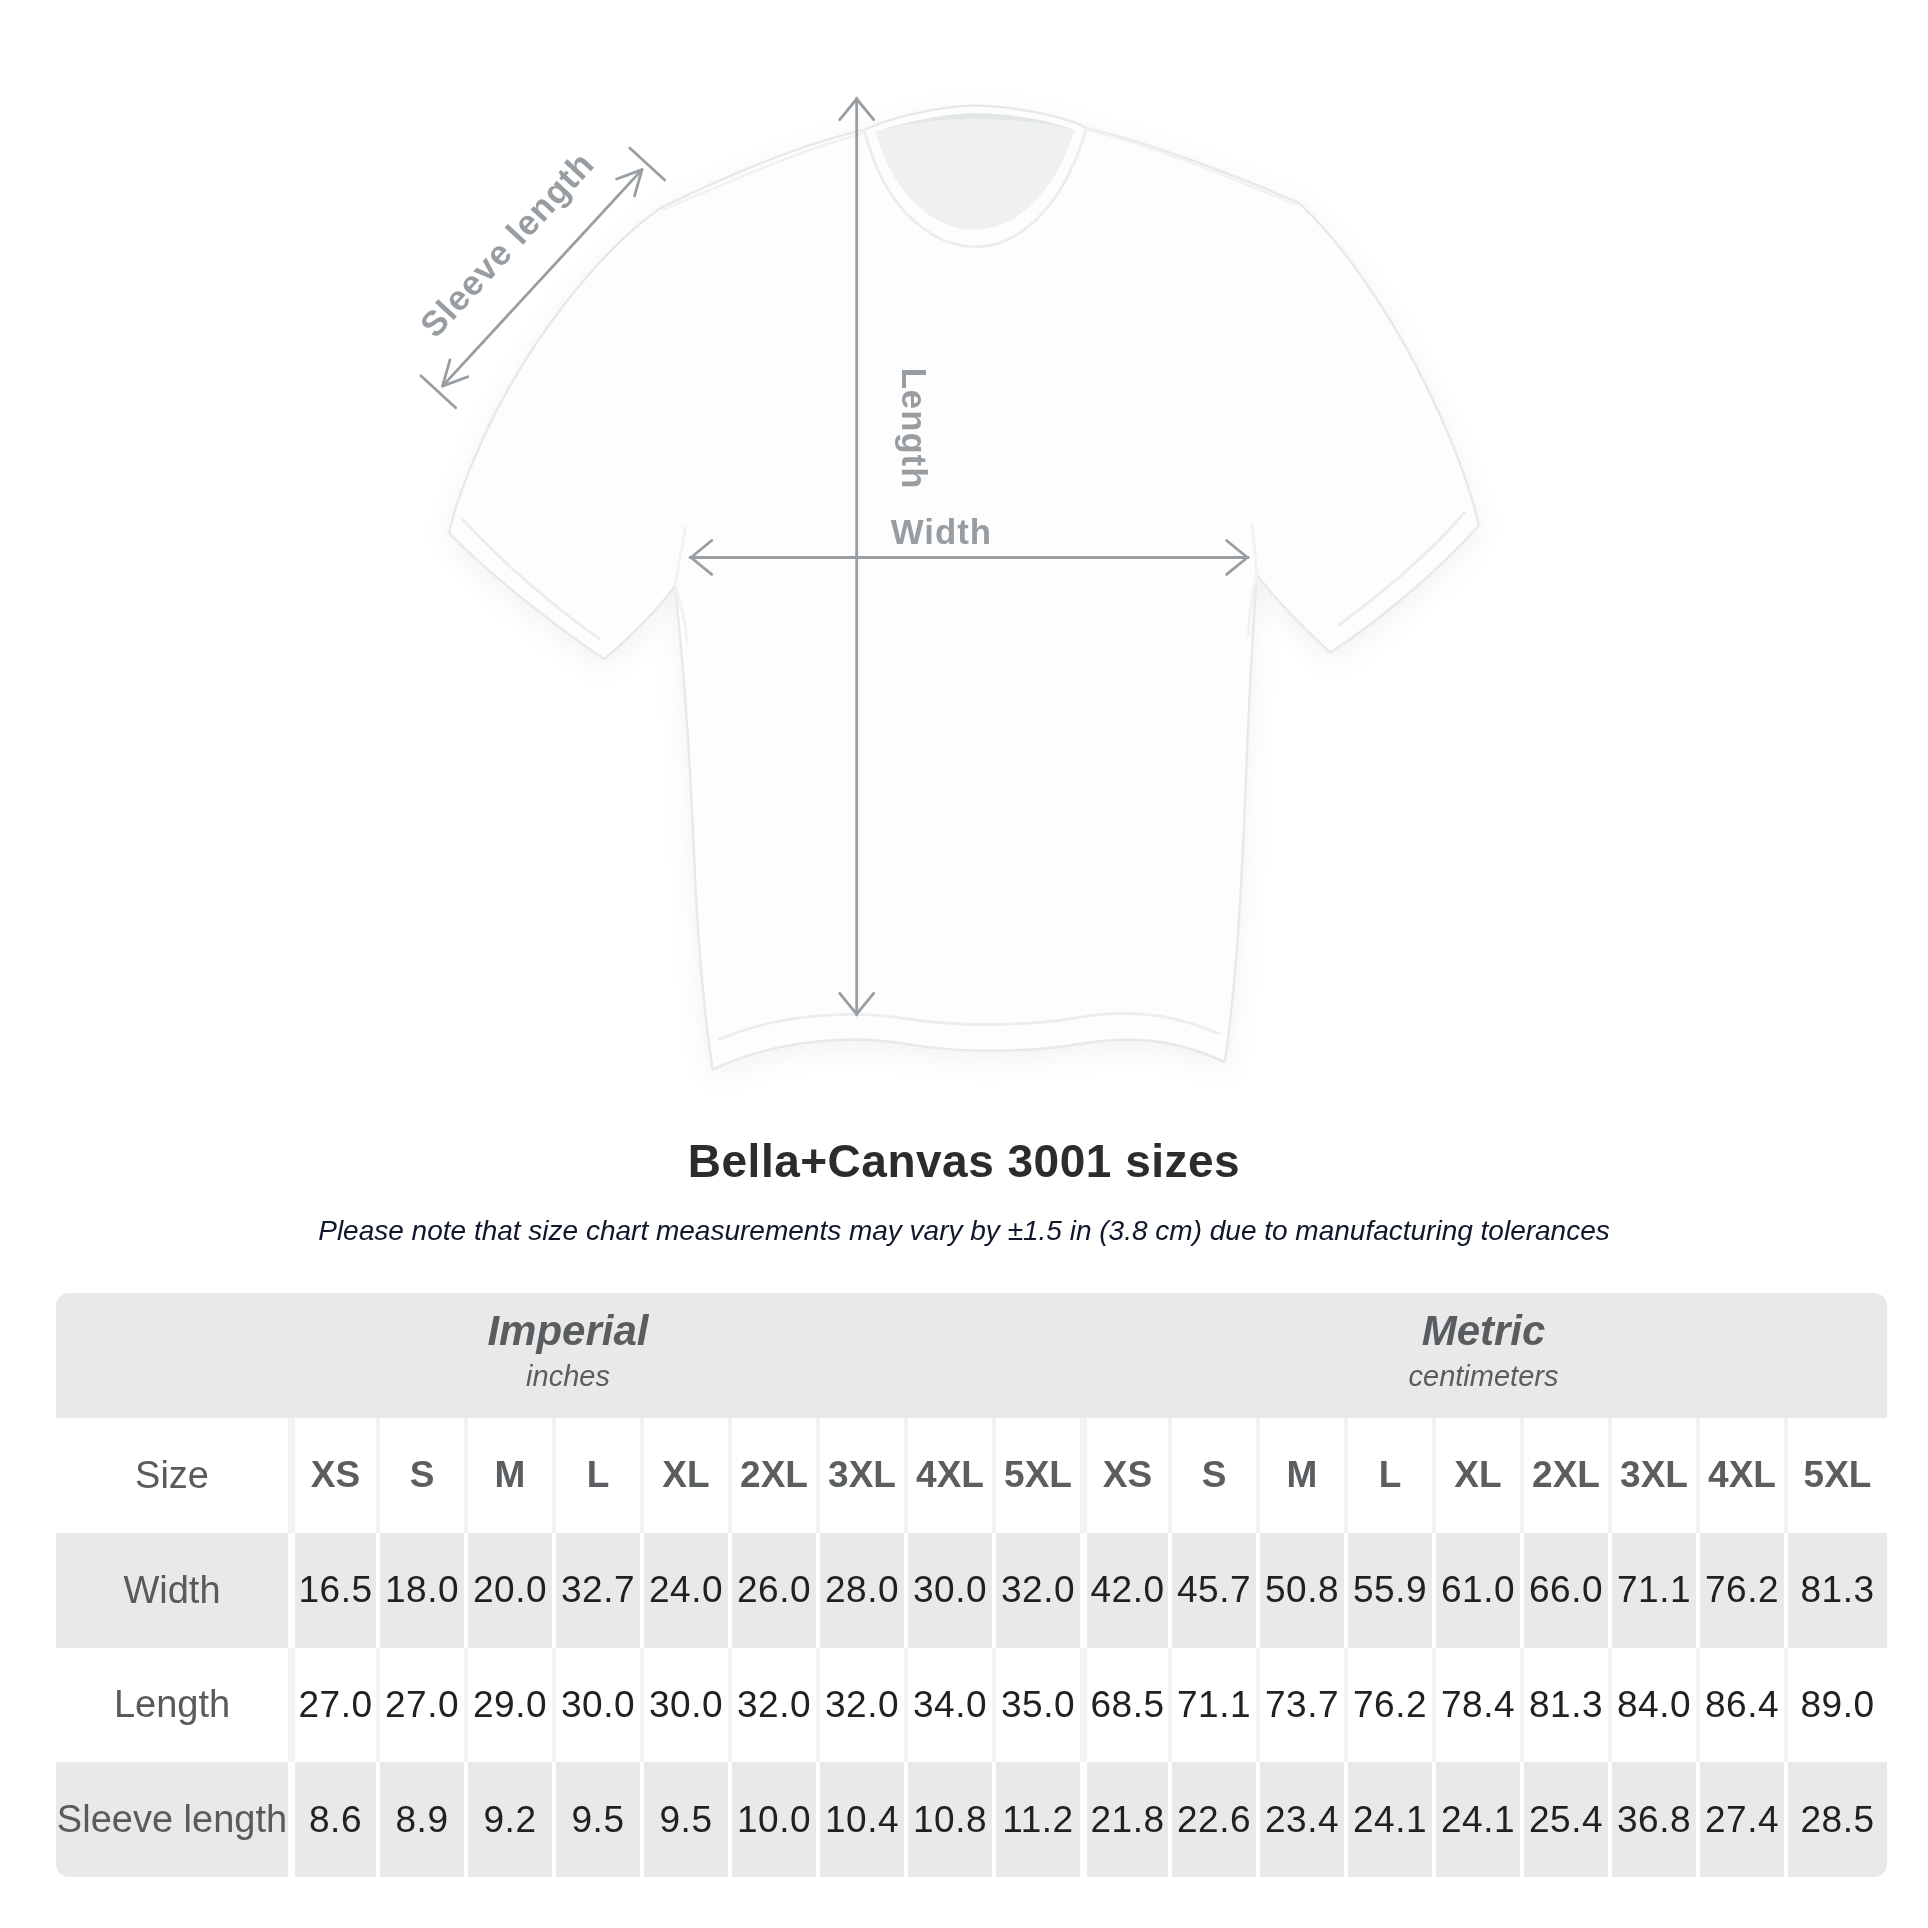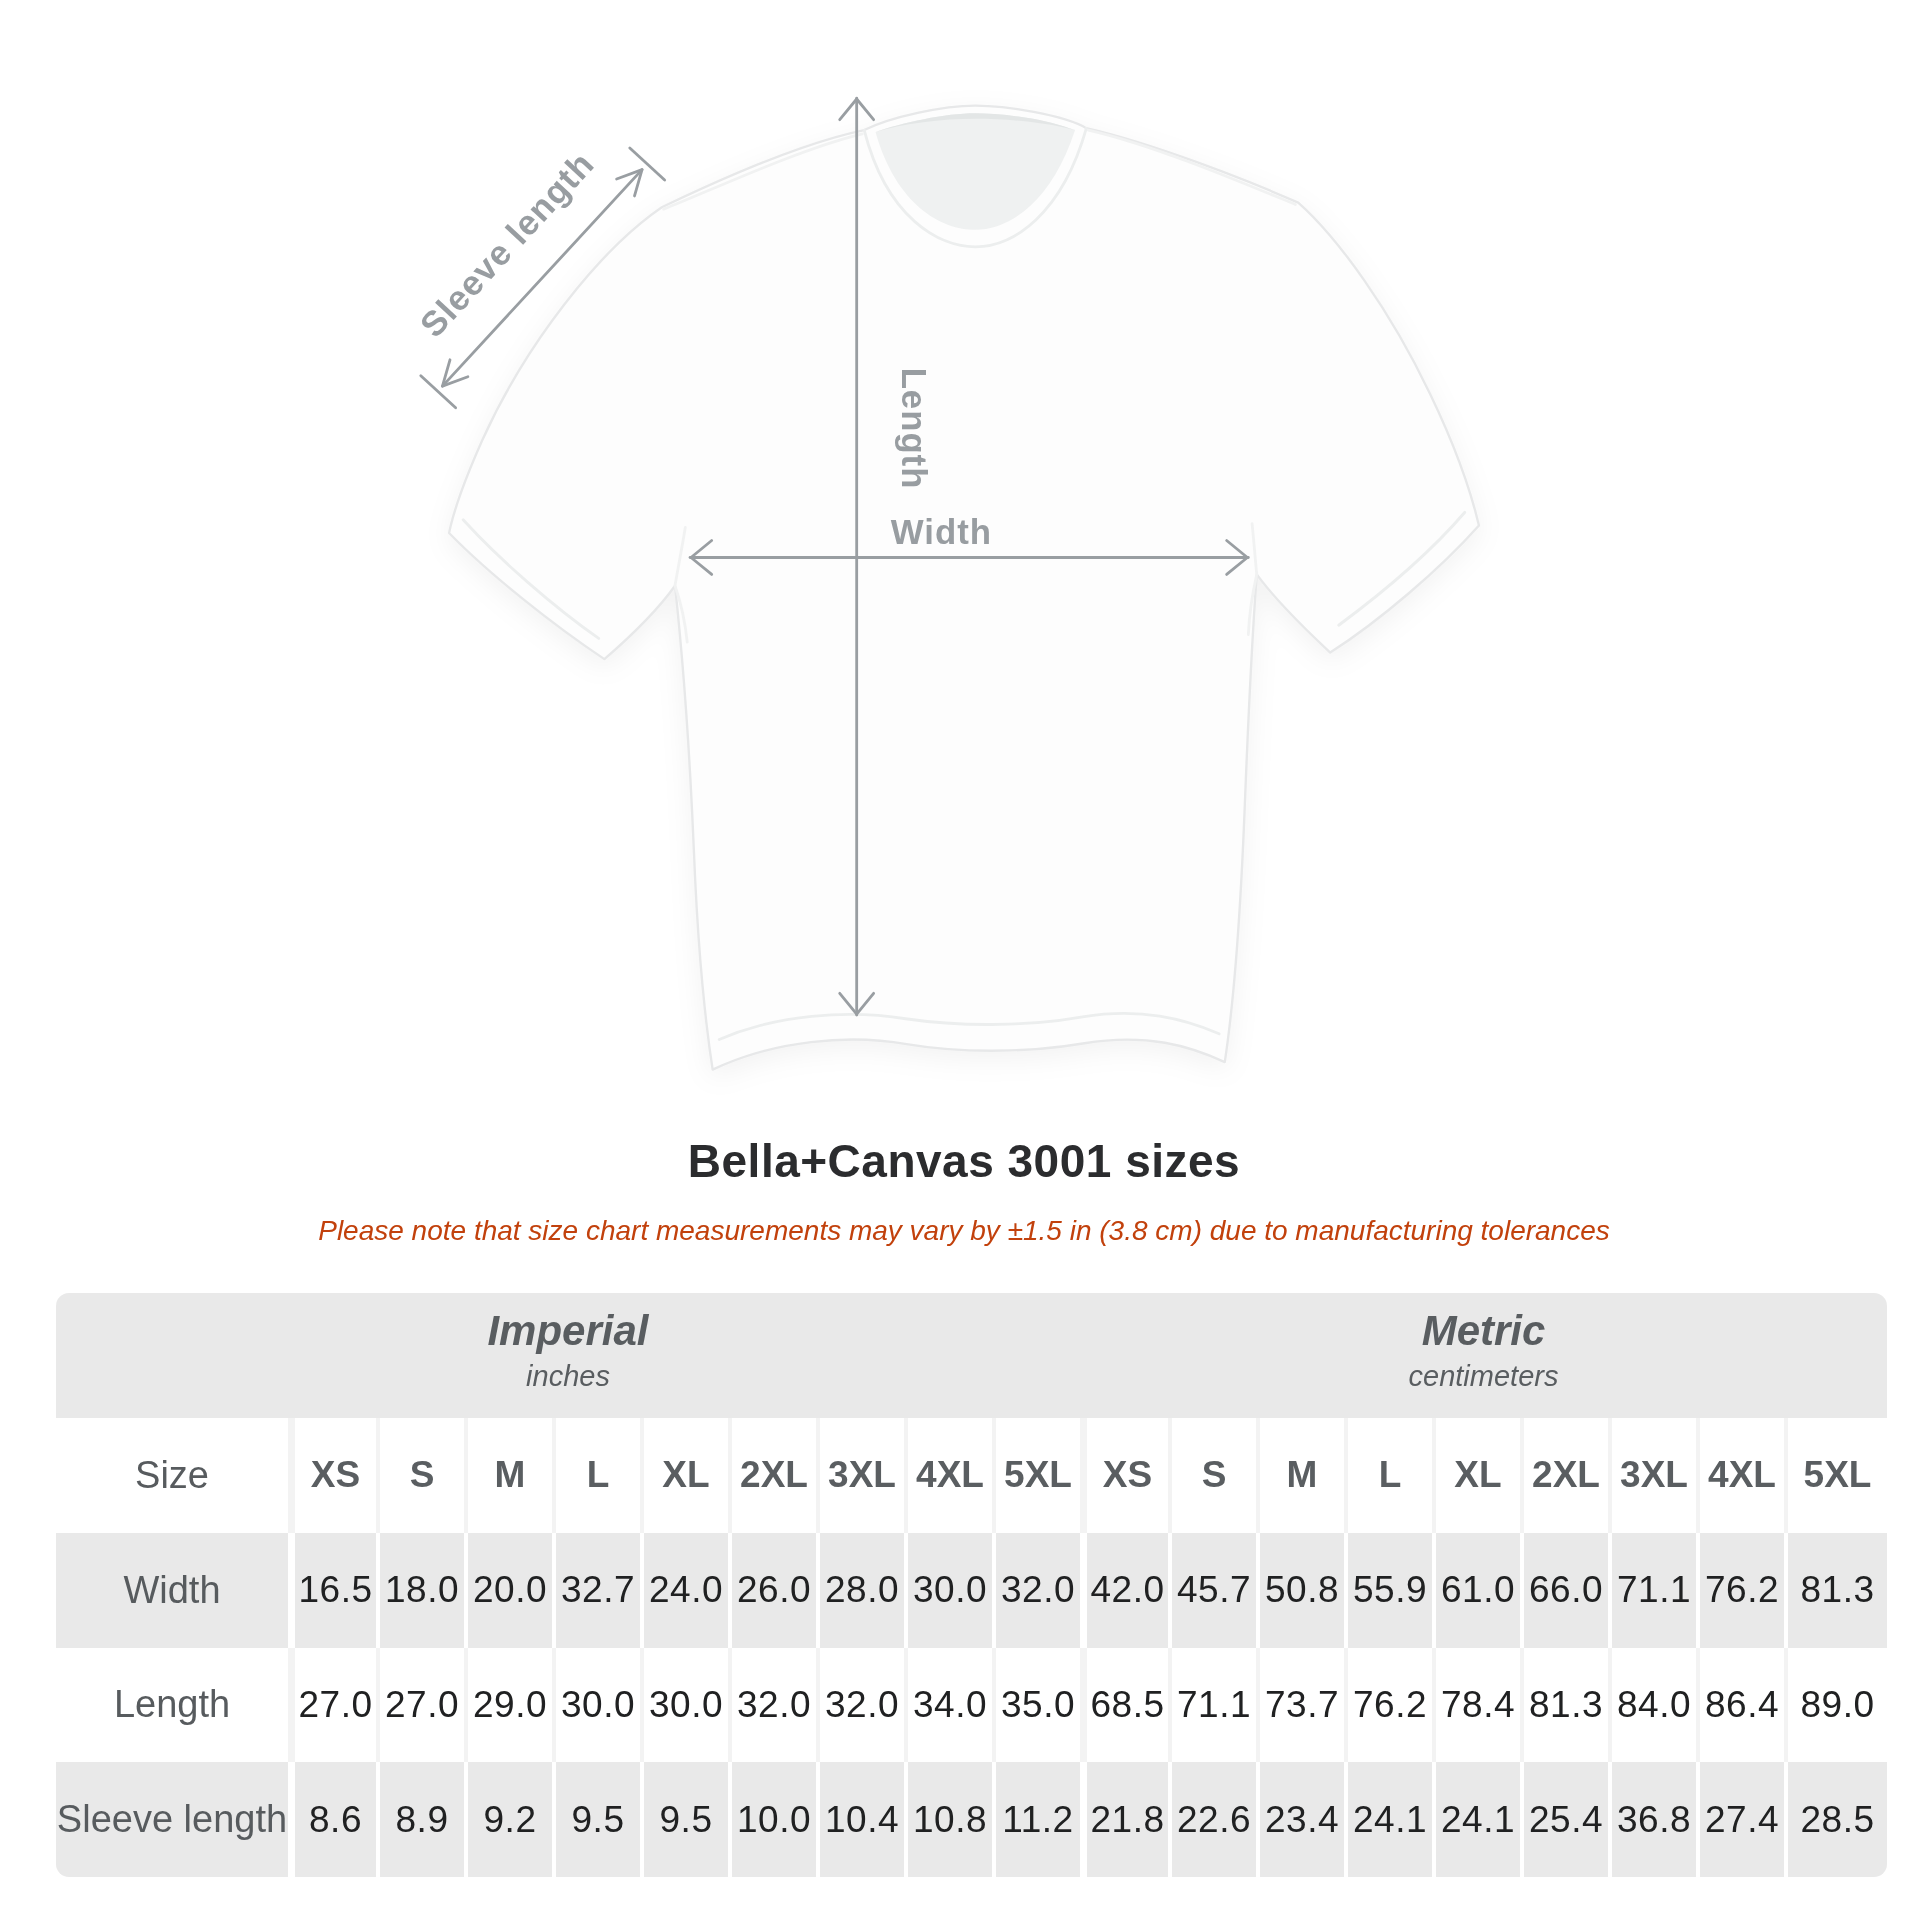--- a/index.html
+++ b/index.html
@@ -11,21 +11,21 @@
   .shirt-body{fill:#fdfdfd;stroke:#e7e8e9;stroke-width:2.5;stroke-linejoin:round;}
   .soft{fill:none;stroke:#eceeee;stroke-width:3;stroke-linecap:round;}
   .softer{fill:none;stroke:#f1f2f2;stroke-width:3;stroke-linecap:round;}
   .dim{fill:none;stroke:#999ea2;stroke-width:3;stroke-linecap:round;stroke-linejoin:round;}
   .dim-text{font:700 37px "Liberation Sans","DejaVu Sans",sans-serif;fill:#989da1;letter-spacing:1px;}
 
   
   .chart-title{position:absolute;top:1134px;left:0;width:1928px;text-align:center;
     font-size:46px;font-weight:700;color:#2b2c2e;letter-spacing:0.5px;}
   .chart-subtitle{position:absolute;top:1215px;left:0;width:1928px;text-align:center;
-    font-size:28px;font-style:italic;color:#c2410c;}
+    font-size:28px;font-style:italic;color:#0f172a;}
 
   
   .size-table{position:absolute;left:56px;top:1293px;width:1831px;height:584px;
     display:grid;grid-template-columns:232px repeat(17,88px) minmax(0,1fr);
     grid-template-rows:125px repeat(4,1fr);
     border-radius:13px;overflow:hidden;background:#fff;}
   .unit-head{background:#e9e9e9;display:flex;flex-direction:column;align-items:center;
     justify-content:flex-start;padding-top:13px;color:#595d60;grid-row:1;}
   .unit-head .unit-name{font-size:42px;font-weight:700;font-style:italic;line-height:49px;}
   .unit-head .unit-sub{font-size:29px;font-style:italic;line-height:38px;margin-top:1.9px;}

